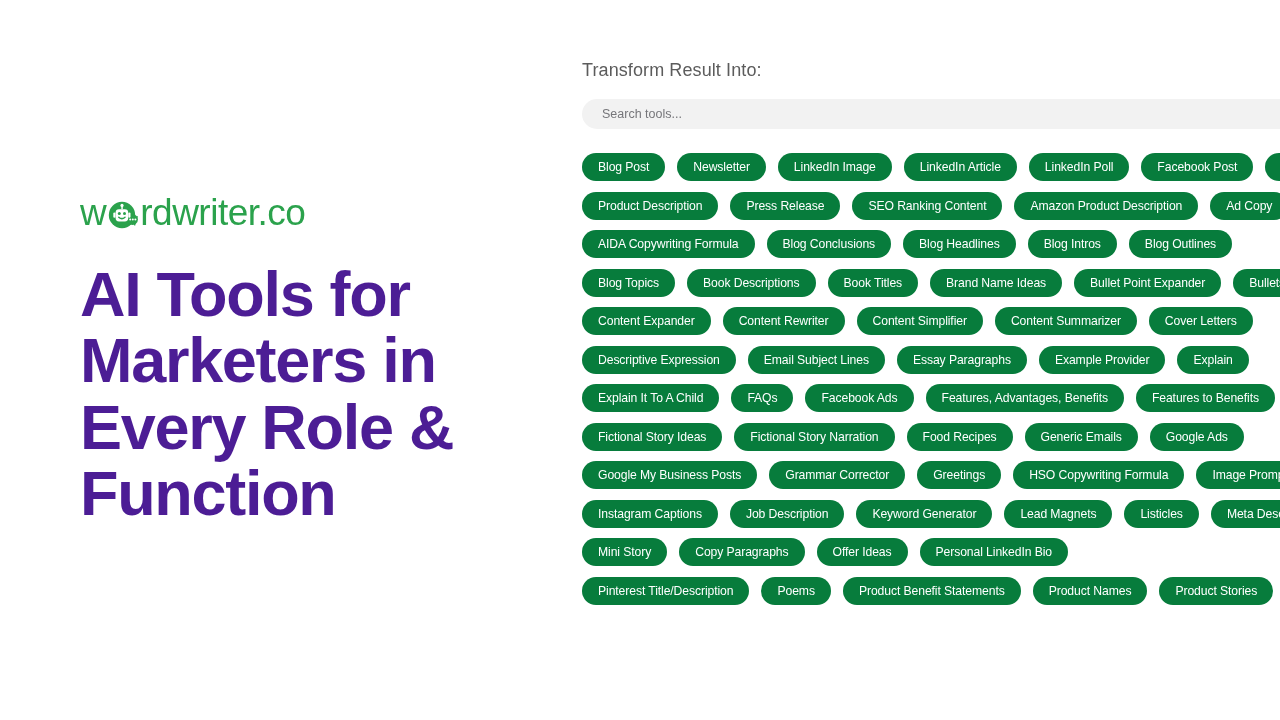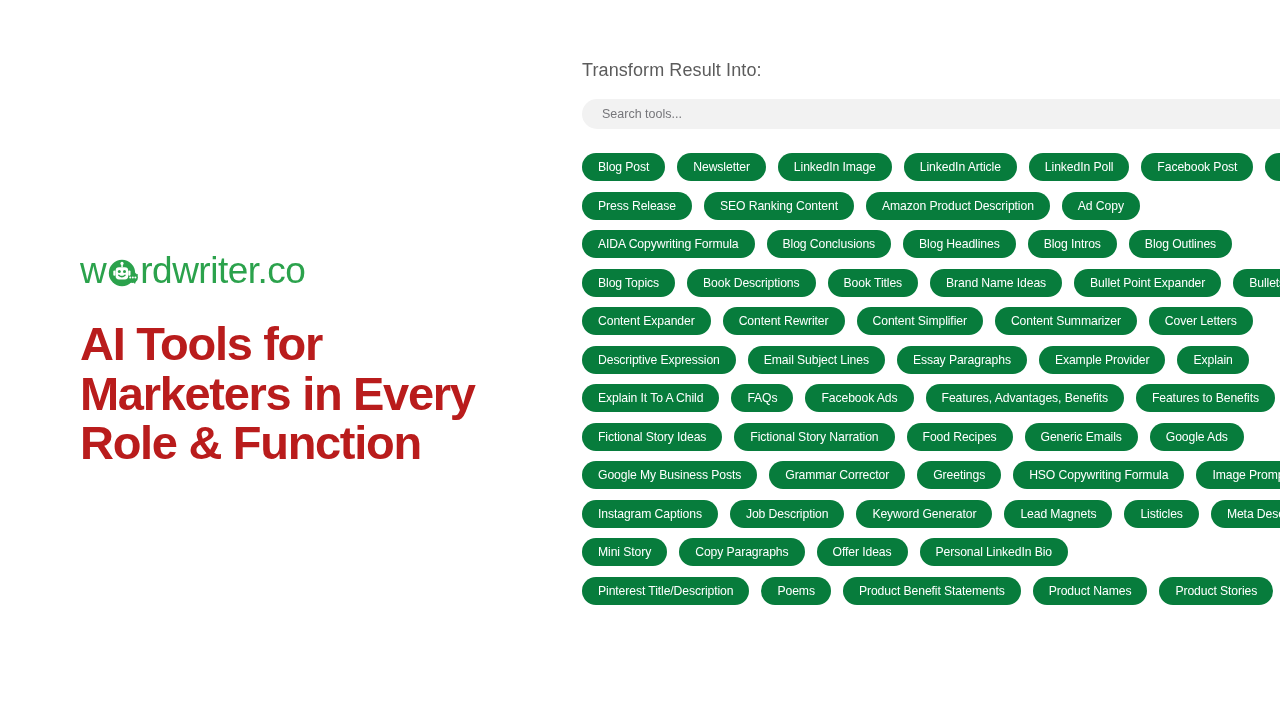--- a/index.html
+++ b/index.html
@@ -46,24 +46,24 @@
   }
   .bot-icon {
     display: inline-block;
     width: 32px; height: 32px;
     margin: 0 1px 0 1px;
     position: relative;
     top: 2px;
     flex: 0 0 auto;
   }
   .headline {
-    font-size: 47px;
+    font-size: 63px;
     line-height: 1.05;
     font-weight: bold;
-    color: #b91c1c;
+    color: #4c1d95;
     letter-spacing: -1.3px;
     max-width: 450px;
     margin: 0;
   }
 
   
   .right-col {
     position: absolute;
     left: 560px; top: 0;
     width: 720px; height: 720px;
@@ -172,20 +172,21 @@
         <div class="tag-row">
           <button class="tag">Blog Post</button>
           <button class="tag">Newsletter</button>
           <button class="tag">LinkedIn Image</button>
           <button class="tag">LinkedIn Article</button>
           <button class="tag">LinkedIn Poll</button>
           <button class="tag">Facebook Post</button>
           <button class="tag">Facebook Page</button>
         </div>
         <div class="tag-row">
+          <button class="tag">Product Description</button>
           <button class="tag">Press Release</button>
           <button class="tag">SEO Ranking Content</button>
           <button class="tag">Amazon Product Description</button>
           <button class="tag">Ad Copy</button>
         </div>
         <div class="tag-row">
           <button class="tag">AIDA Copywriting Formula</button>
           <button class="tag">Blog Conclusions</button>
           <button class="tag">Blog Headlines</button>
           <button class="tag">Blog Intros</button>

